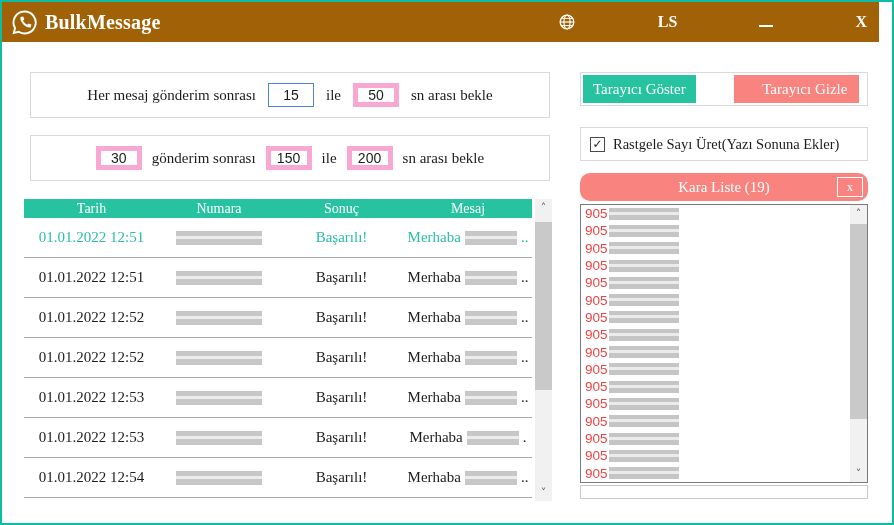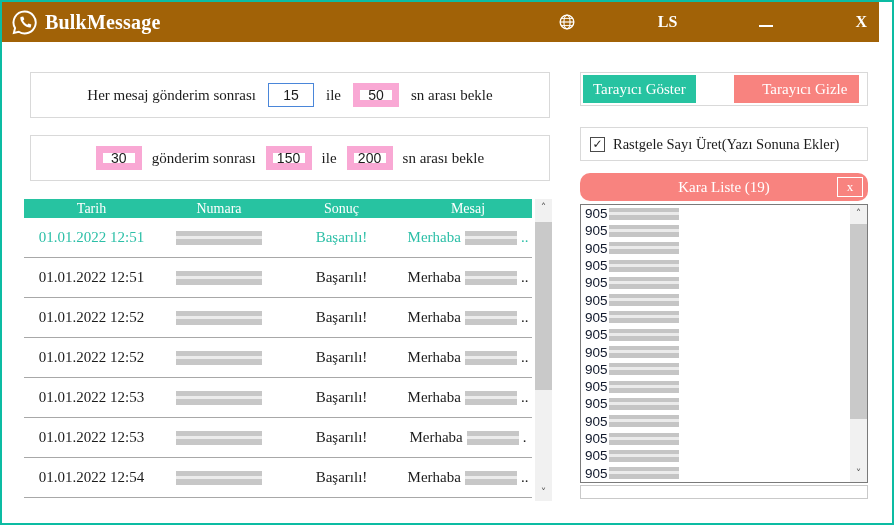--- a/index.html
+++ b/index.html
@@ -12,21 +12,21 @@
   .app-title { color:#fff; font-size:20px; font-weight:bold; margin-left:7px; letter-spacing:.2px; }
   .tb-controls { position:absolute; right:12px; top:0; height:40px; display:flex; align-items:center; gap:34px; }
   .tb-controls .ctl { color:#fff; font-weight:bold; font-size:16px; cursor:pointer; text-align:center;margin-left:48px; }
   .globe-icon svg { display:block; }
   .min-bar { display:inline-block; width:14px; height:2px; background:#fff; }
 
   
   .panel { position:absolute; border:1px solid #d9d9d9; background:#fff; display:flex; align-items:center; justify-content:center; gap:10px; font-size:15px; color:#1c1c1c; }
   .panel-1 { left:28px; top:70px; width:520px; height:46px;gap:12px; }
   .panel-2 { left:28px; top:133px; width:520px; height:46px; }
-  .num-input { width:46px; height:24px; border:7px solid #f9a8d4; text-align:center; font-size:14px; font-family:"Liberation Sans", sans-serif; color:#1c1c1c; background:#fff; }
+  .num-input { width:46px; height:24px; border:5px solid #f9a8d4; text-align:center; font-size:14px; font-family:"Liberation Sans", sans-serif; color:#1c1c1c; background:#fff; }
   .num-input.focused { border:1px solid #4a86d9; }
 
   
   .log-table { position:absolute; left:22px; top:197px; width:528px; height:302px; }
   .lt-header { display:flex; width:508px; height:19px; background:#27c3a1; color:#fff; font-size:14px; }
   .lt-header .hc { display:flex; align-items:center; justify-content:center; }
   .lt-rows { width:508px; }
   .lt-row { display:flex; height:40px; border-bottom:1px solid #a8a8a8; font-size:15px; color:#1c1c1c; }
   .lt-row .c { display:flex; align-items:center; justify-content:center; gap:4px; }
   .lt-row.highlight { color:#2cbfa7; }
@@ -50,21 +50,21 @@
   .btn-show { width:130px; background:#27c3a1; }
   .btn-hide { width:142px; background:#f8837f;padding-left:17px; }
 
   .chk-box { position:absolute; left:578px; top:125px; width:288px; height:34px; border:1px solid #d9d9d9; background:#fff; display:flex; align-items:center; padding-left:9px; gap:8px; font-size:14.5px; color:#1c1c1c; }
   .checkbox { width:15px; height:15px; border:1px solid #4a4a4a; background:#fff; display:flex; align-items:center; justify-content:center; font-size:12px; color:#222; cursor:pointer; font-family:"DejaVu Sans", sans-serif; line-height:1; }
 
   .bl-header { position:absolute; left:578px; top:171px; width:288px; height:28px; background:#f8837f; color:#fff; display:flex; align-items:center; justify-content:center; font-size:15px;border-radius:10px; }
   .bl-close { position:absolute; right:5px; top:4px; width:26px; height:20px; border:1px solid #fff; display:flex; align-items:center; justify-content:center; font-size:13px; color:#fff; cursor:pointer; }
 
   .bl-list { position:absolute; left:578px; top:202px; width:288px; height:279px; border:1px solid #7a7a7a; background:#fff; overflow:hidden; }
-  .bl-item { height:17.3px; display:flex; align-items:center; padding-left:4px; font-family:"Liberation Sans", sans-serif; font-size:13.5px; color:#0f172a; cursor:default; }
+  .bl-item { height:17.3px; display:flex; align-items:center; padding-left:4px; font-family:"Liberation Sans", sans-serif; font-size:13.5px; color:#ef4444; cursor:default; }
   .bl-item .redact { height:12px; width:70px; margin-left:1px; background:linear-gradient(#c5c5c5 36%, #ebebeb 36%, #ebebeb 58%, #c5c5c5 58%); }
   .bl-input { position:absolute; left:578px; top:483px; width:288px; height:14px; border:1px solid #c9c9c9; background:#fff; }
 </style>
 </head>
 <body>
 
 <div class="window">
 
   <div class="titlebar">
     <svg class="wa-icon" viewBox="0 0 32 32">

